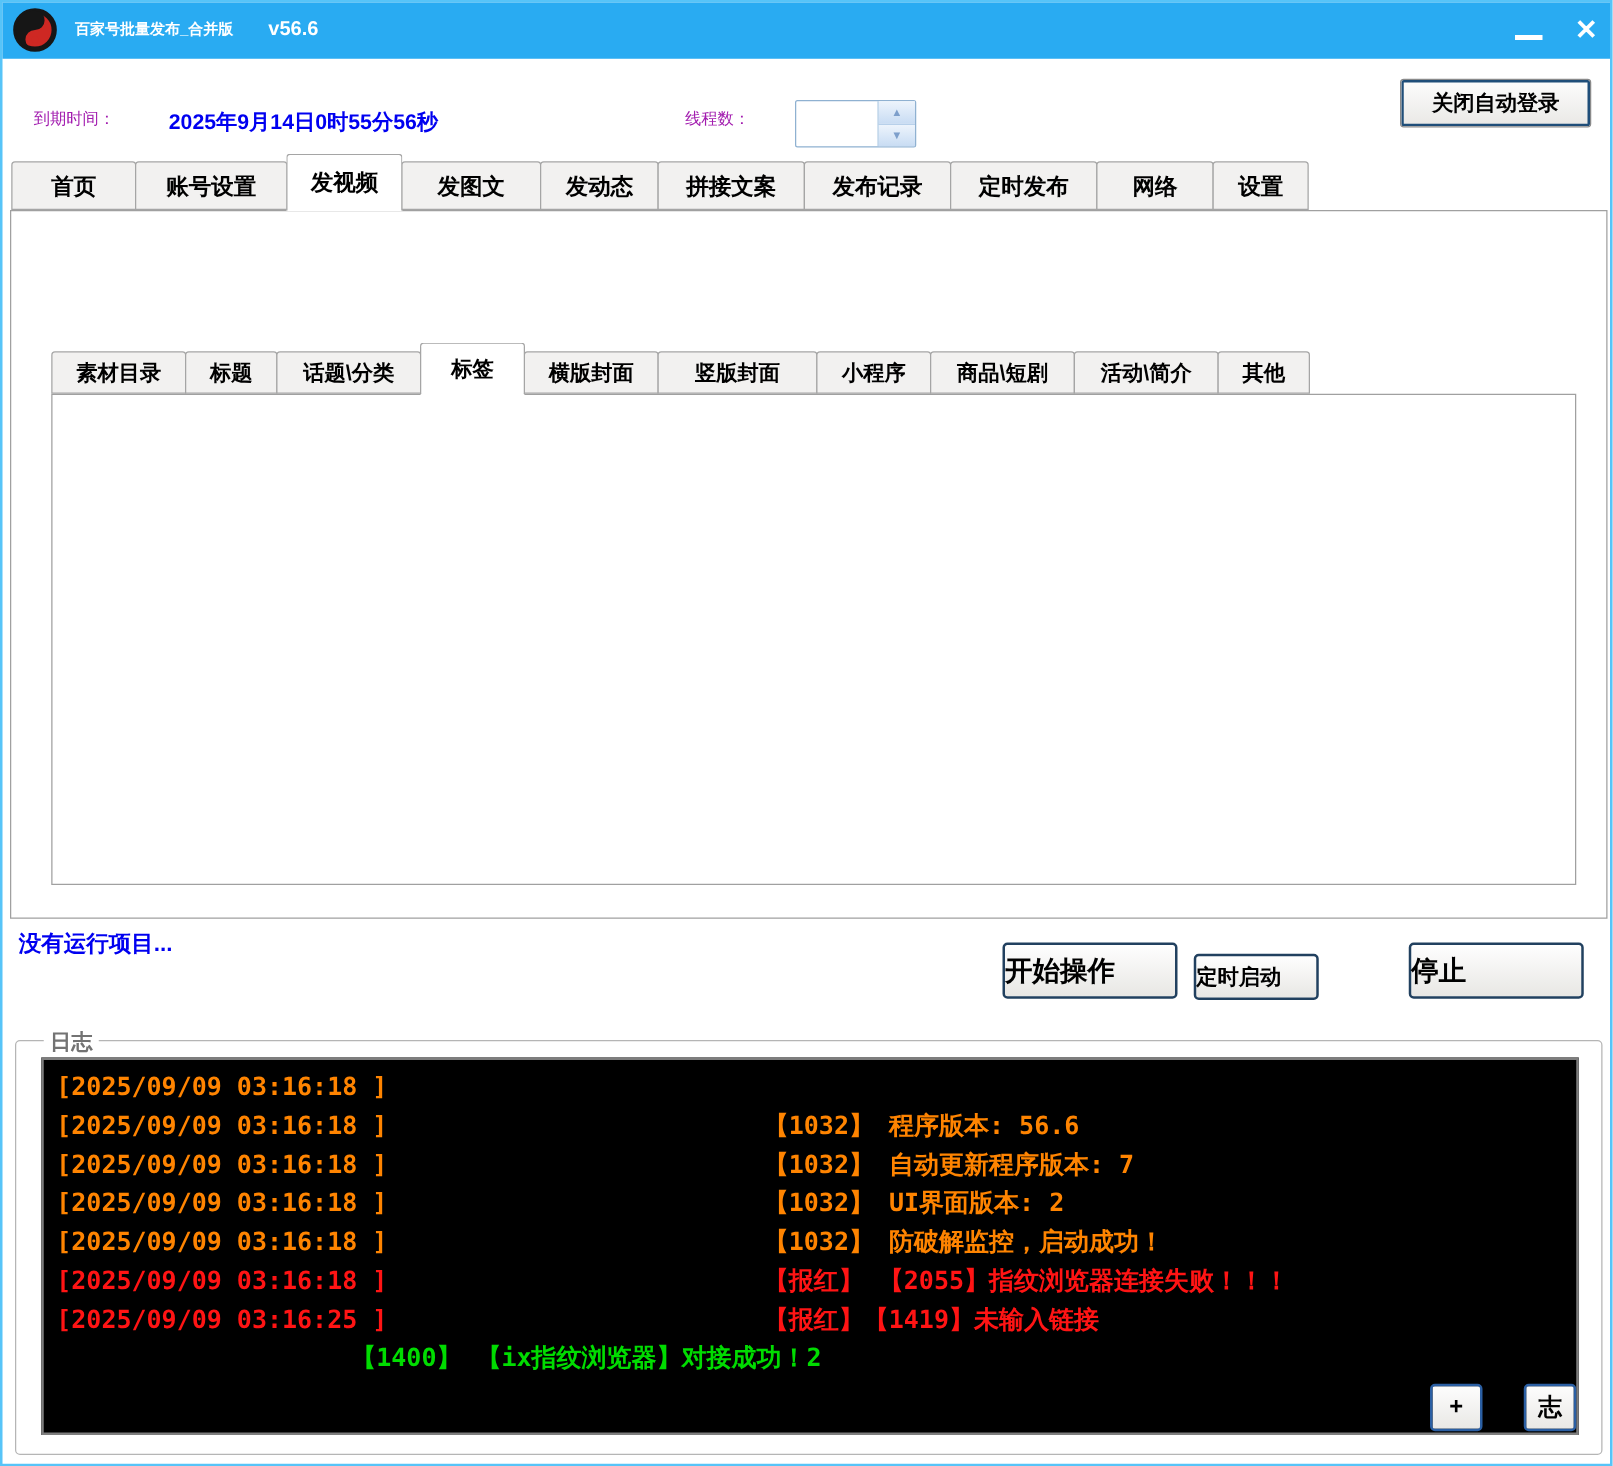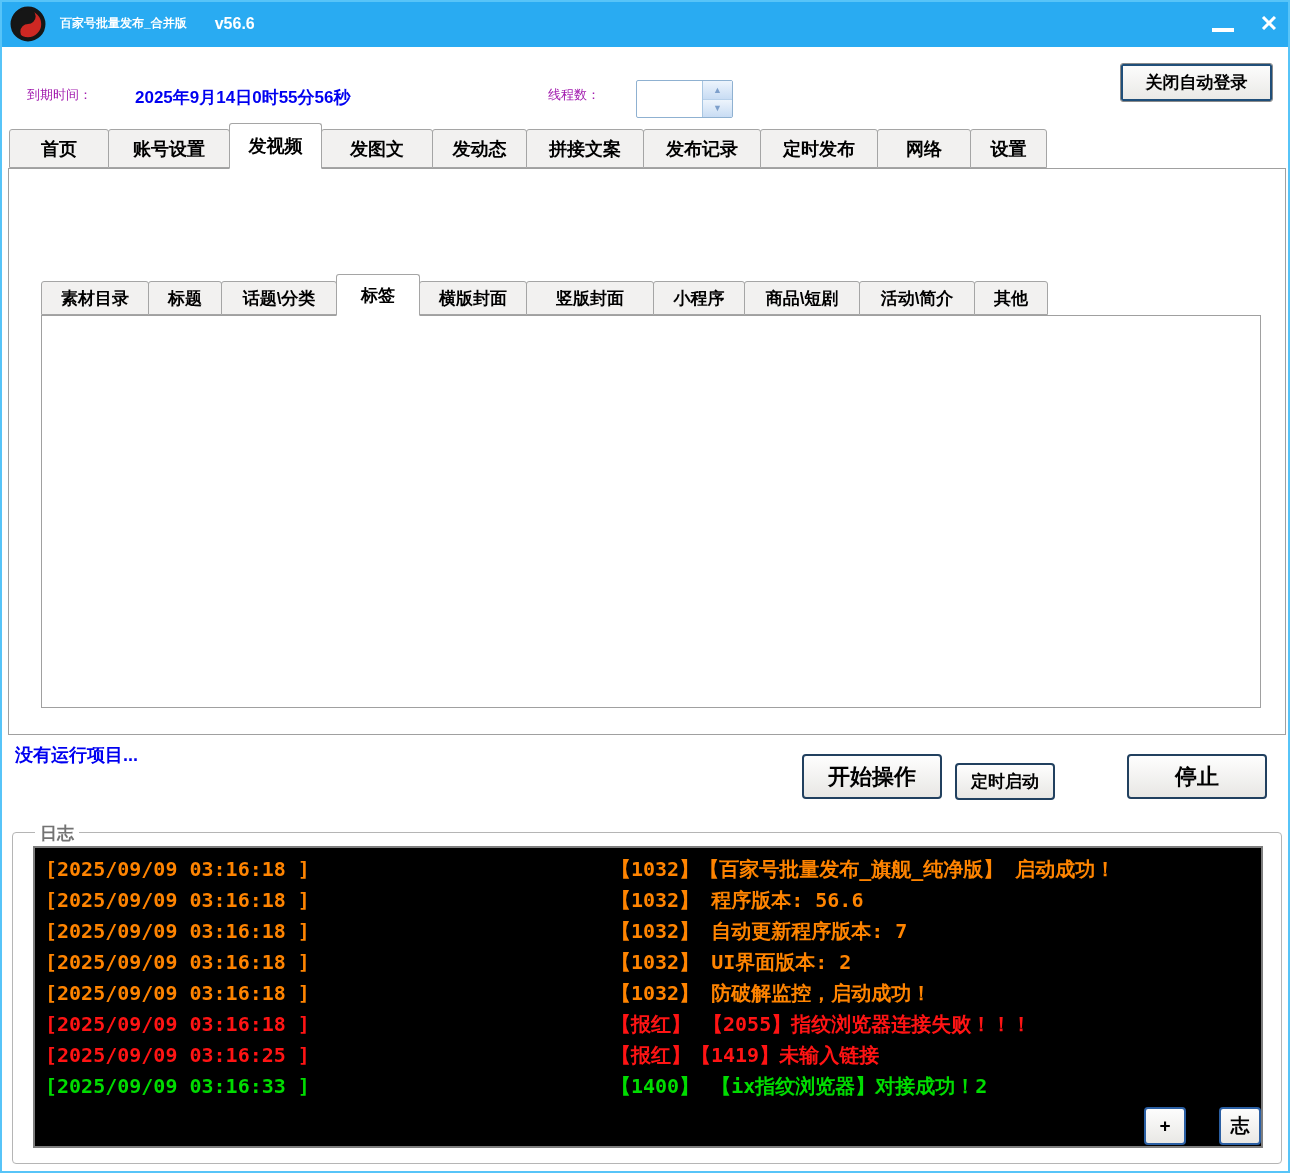--- a/index.html
+++ b/index.html
@@ -71,21 +71,21 @@
                font-size:18px; font-family:"Liberation Sans",sans-serif; padding:4px 6px; }
   .caret { position:absolute; left:64px; top:178px; width:2px; height:22px; background:#000; }
 
   .hint { position:absolute; color:#8C8C8C; font-size:18px; line-height:23px; white-space:nowrap; }
   .hint.wrap { white-space:normal; width:660px; }
 
   .status-text { position:absolute; left:13px; top:741px; color:#0000F0; font-size:18px; font-weight:bold; }
 
   .action-btn { position:absolute; background:linear-gradient(#FEFEFE,#E8E7E4);
                 border:2px solid #21405F; border-radius:4px; color:#000;
-                display:flex; align-items:center; justify-content:center; cursor:pointer; }
+                display:flex; align-items:center; justify-content:flex-start; cursor:pointer; }
   .btn-start { left:800px; top:752px; width:140px; height:45px; font-size:22px; font-weight:bold; }
   .btn-timer { left:953px; top:761px; width:100px; height:37px; font-size:17px; font-weight:bold; }
   .btn-stop  { left:1125px; top:752px; width:140px; height:45px; font-size:22px; font-weight:bold; }
 
   
   .log-box { position:absolute; left:20px; top:13px; width:1230px; height:302px;
              background:#000000; border:2px solid #7E7E7E; padding:6px 0 0 10px; overflow:hidden; }
   .log-row { display:flex; white-space:pre; font-family:"DejaVu Sans Mono", monospace;
              font-size:20px; font-weight:bold; line-height:31px; }
   .log-time { flex:0 0 330px; }
@@ -210,21 +210,20 @@
   <div class="action-btn btn-stop">
     <span>停止</span>
   </div>
 
   <div class="groupbox" style="left:10px; top:830px; width:1270px; height:332px;">
     <span class="gb-label" style="left:22px;">日志</span>
 
     <div class="log-box">
       <div class="log-row" style="color: rgb(255, 132, 0);">
         <span class="log-time">[2025/09/09 03:16:18 ]</span>
-        <span class="log-msg">【1032】【百家号批量发布_旗舰_纯净版】 启动成功！</span>
       </div>
       <div class="log-row" style="color: rgb(255, 132, 0);">
         <span class="log-time">[2025/09/09 03:16:18 ]</span>
         <span class="log-msg">【1032】 程序版本: 56.6</span>
       </div>
       <div class="log-row" style="color: rgb(255, 132, 0);">
         <span class="log-time">[2025/09/09 03:16:18 ]</span>
         <span class="log-msg">【1032】 自动更新程序版本: 7</span>
       </div>
       <div class="log-row" style="color: rgb(255, 132, 0);">
@@ -237,21 +236,20 @@
       </div>
       <div class="log-row" style="color: rgb(255, 20, 20);">
         <span class="log-time">[2025/09/09 03:16:18 ]</span>
         <span class="log-msg">【报红】 【2055】指纹浏览器连接失败！！！</span>
       </div>
       <div class="log-row" style="color: rgb(255, 20, 20);">
         <span class="log-time">[2025/09/09 03:16:25 ]</span>
         <span class="log-msg">【报红】【1419】未输入链接</span>
       </div>
       <div class="log-row" style="color: rgb(0, 220, 0);">
-        <span class="log-time">[2025/09/09 03:16:33 ]</span>
         <span class="log-msg">【1400】 【ix指纹浏览器】对接成功！2</span>
       </div>
     </div>
 
     <div class="small-btn" style="left:1131px; top:274px;">
       <span>+</span>
     </div>
     <div class="small-btn" style="left:1206px; top:274px;">
       <span>志</span>
     </div>

